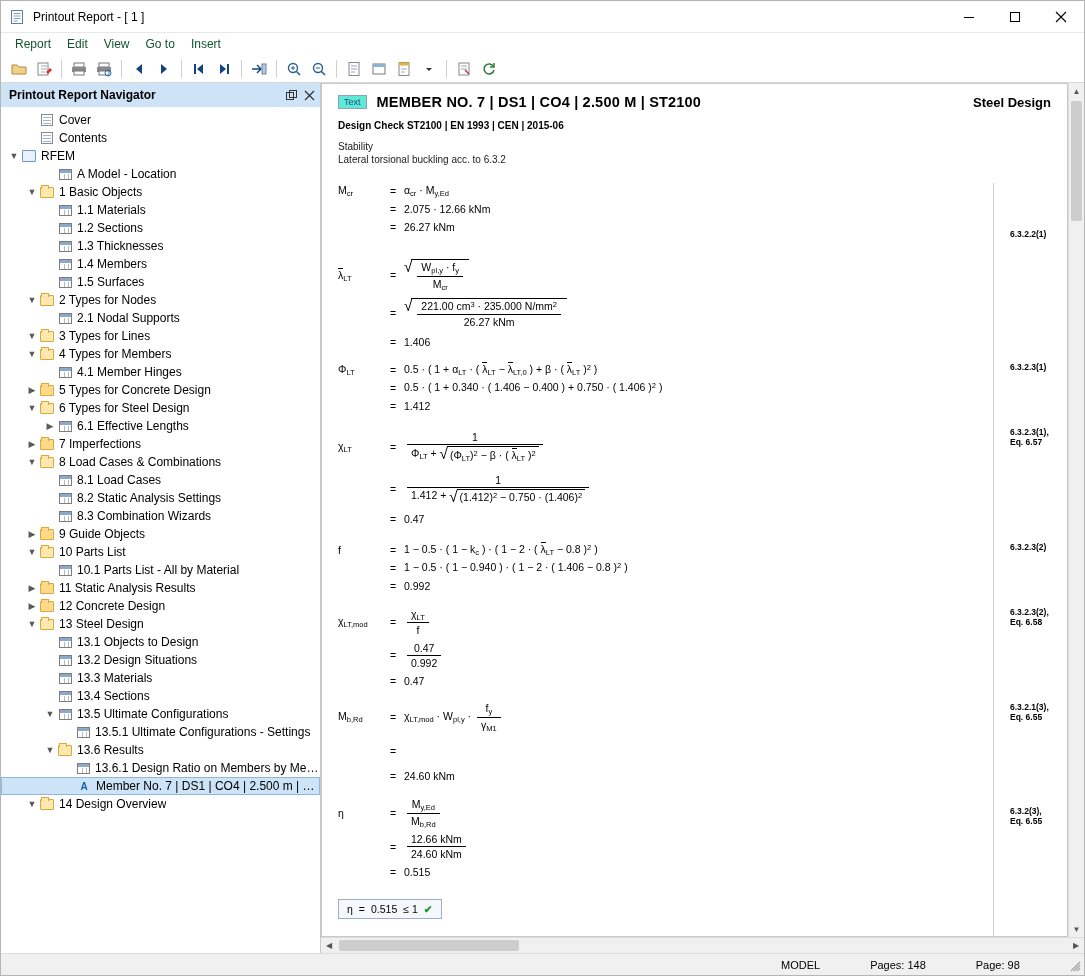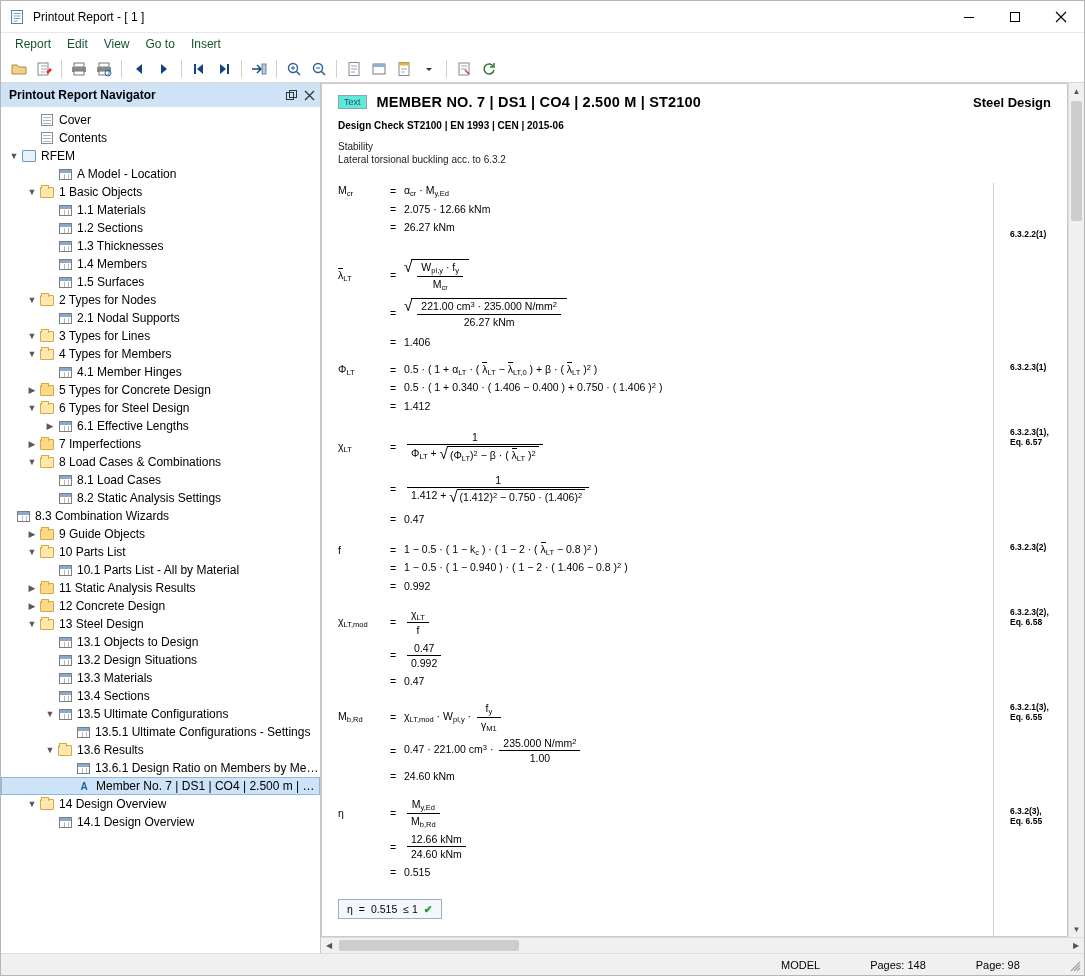--- a/index.html
+++ b/index.html
@@ -561,21 +561,21 @@
             </span>
             <span class="tree-label">8.1 Load Cases</span>
           </div>
           <div class="tree-row" style="padding-left: 42px;">
             <span class="twisty empty"></span>
             <span class="node-icon">
               <span class="ico-table"></span>
             </span>
             <span class="tree-label">8.2 Static Analysis Settings</span>
           </div>
-          <div class="tree-row" style=" text-align: right;">
+          <div class="tree-row" style="padding-left: 42px; text-align: right;">
             <span class="twisty empty"></span>
             <span class="node-icon">
               <span class="ico-table"></span>
             </span>
             <span class="tree-label">8.3 Combination Wizards</span>
           </div>
           <div class="tree-row" style="padding-left: 24px;">
             <span class="twisty">▶</span>
             <span class="node-icon">
               <span class="ico-folder"></span>
@@ -679,27 +679,20 @@
               <span class="ico-a">A</span>
             </span>
             <span class="tree-label">Member No. 7 | DS1 | CO4 | 2.500 m | ST…</span>
           </div>
           <div class="tree-row" style="padding-left: 24px;">
             <span class="twisty">▼</span>
             <span class="node-icon">
               <span class="ico-folder-open"></span>
             </span>
             <span class="tree-label">14 Design Overview</span>
-          </div>
-          <div class="tree-row" style="padding-left: 42px;">
-            <span class="twisty empty"></span>
-            <span class="node-icon">
-              <span class="ico-table"></span>
-            </span>
-            <span class="tree-label">14.1 Design Overview</span>
           </div>
         </div>
     </div>
 
     <div class="report-wrap">
       <div class="report-area">
         <div class="page">
 
           <div class="rpt-head">
             <span class="text-tag">Text</span>
@@ -874,24 +867,20 @@
                 <span class="flabel">M<sub>b,Rd</sub></span>
                 <span class="feq">=</span>
                 <span class="fbody">
                   χ<sub>LT,mod</sub> · W<sub>pl,y</sub> ·
                   <span class="frac"><span class="num">f<sub>y</sub></span><span class="den">γ<sub>M1</sub></span></span>
                 </span>
               </div>
               <div class="frow" style="min-height:30px;">
                 <span class="flabel"></span>
                   <span class="feq">=</span>
-                <span class="fbody">
-                  0.47 · 221.00 cm<sup>3</sup> ·
-                  <span class="frac"><span class="num">235.000 N/mm<sup>2</sup></span><span class="den">1.00</span></span>
-                </span>
               </div>
               <div class="frow">
                 <span class="flabel"></span>
                   <span class="feq">=</span>
                 <span class="fbody">24.60 kNm</span>
               </div>
             </div>
 
             
             <div class="fblock" style="margin-top:14px;">

